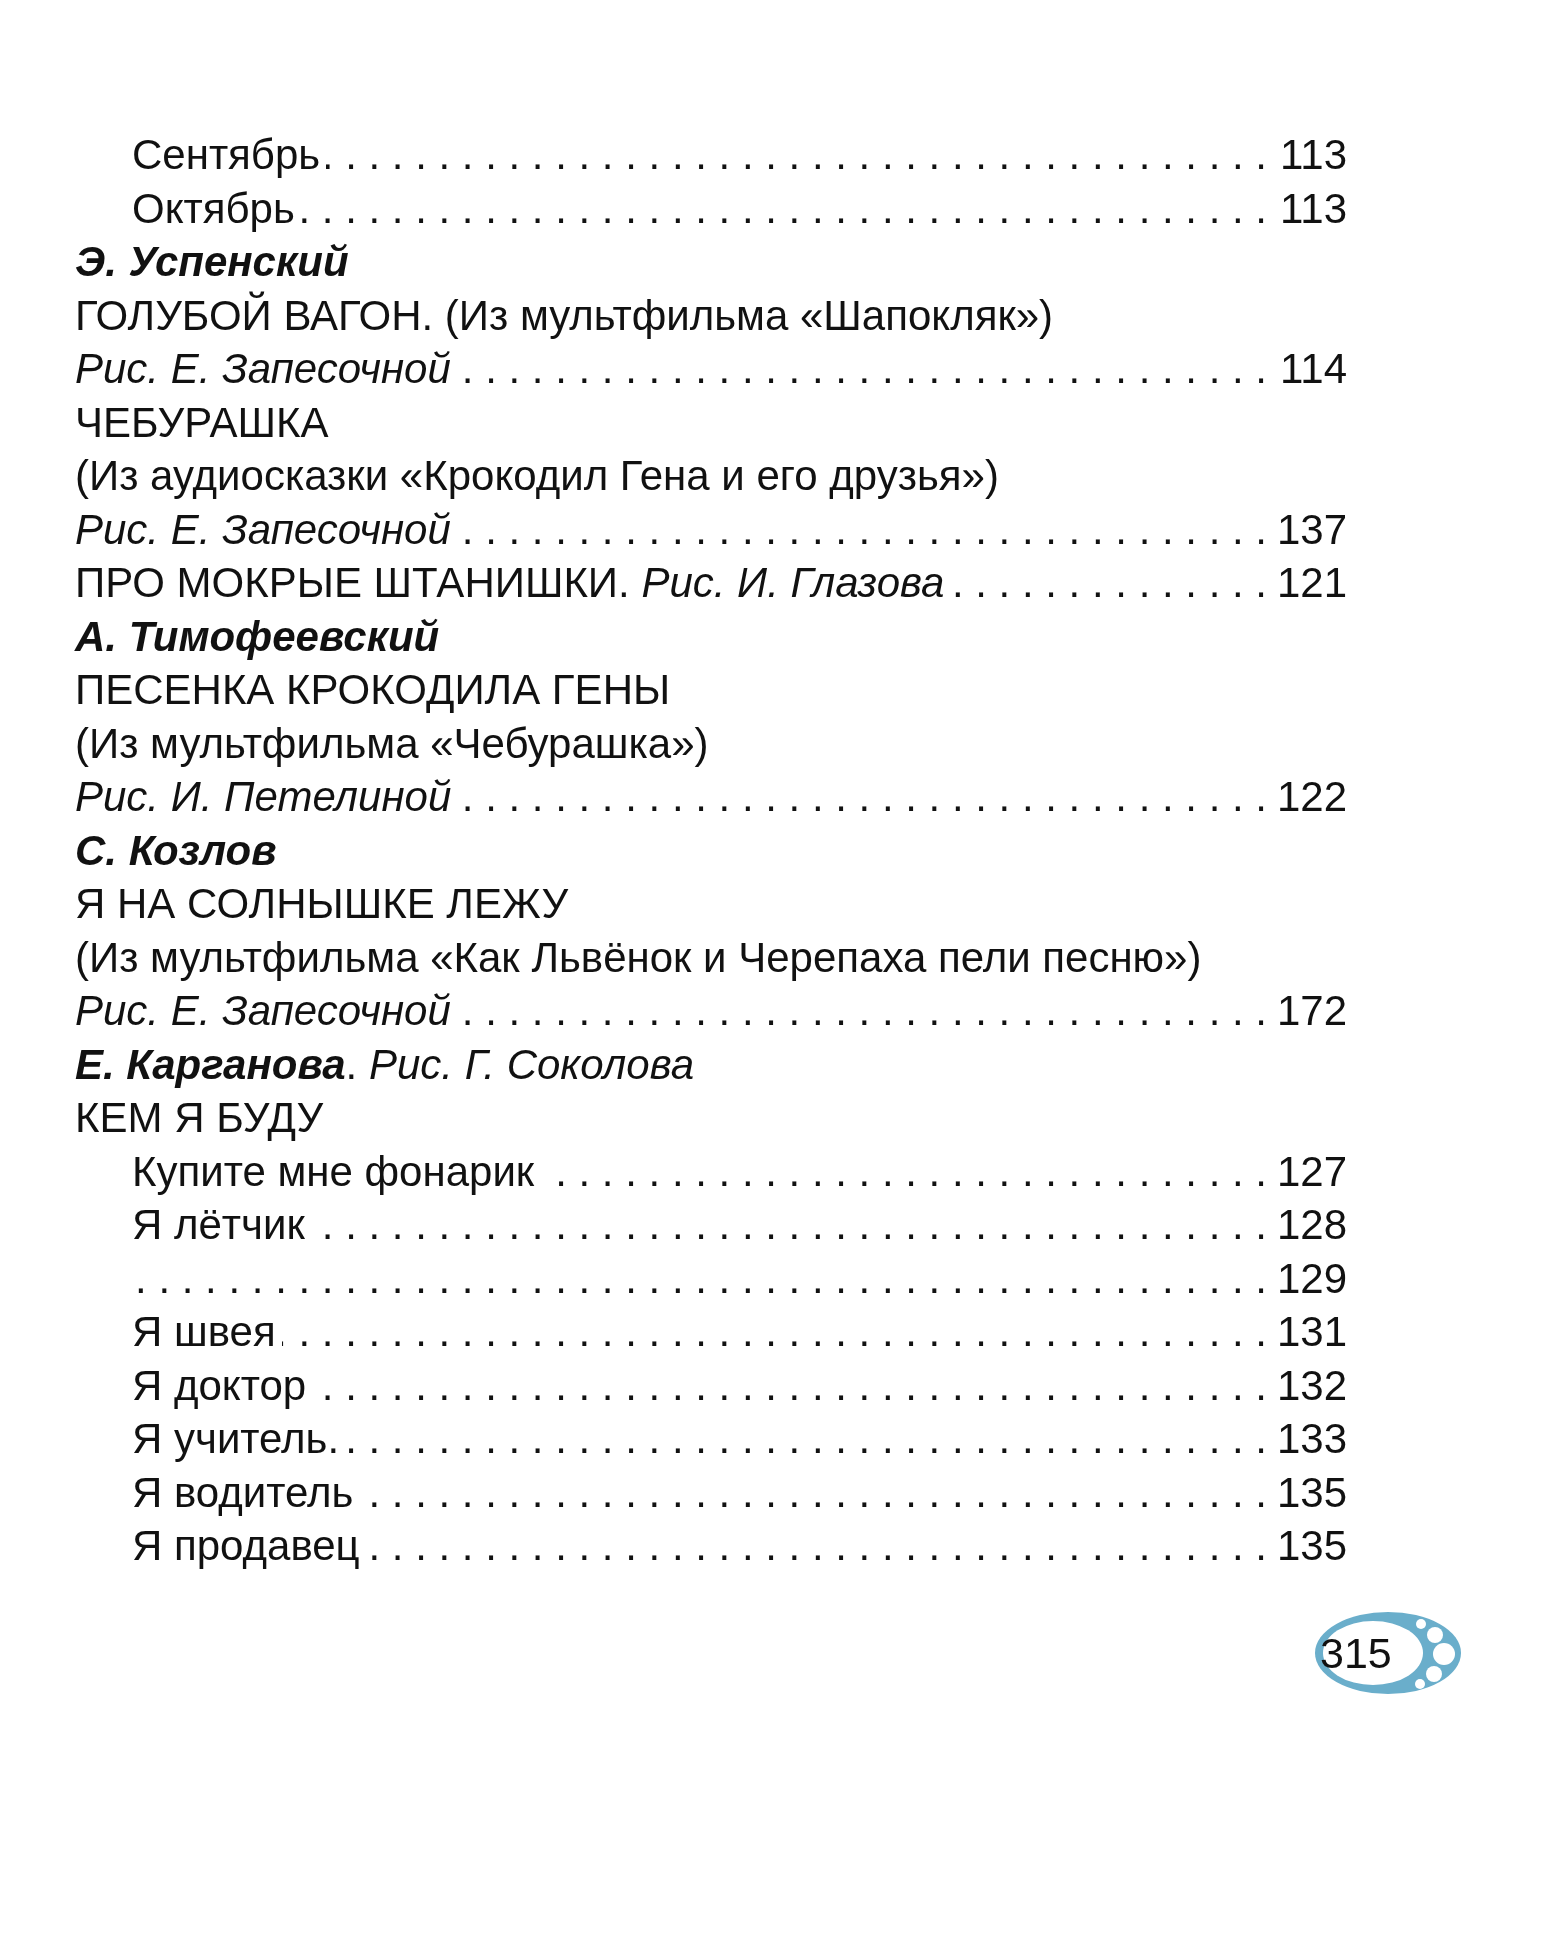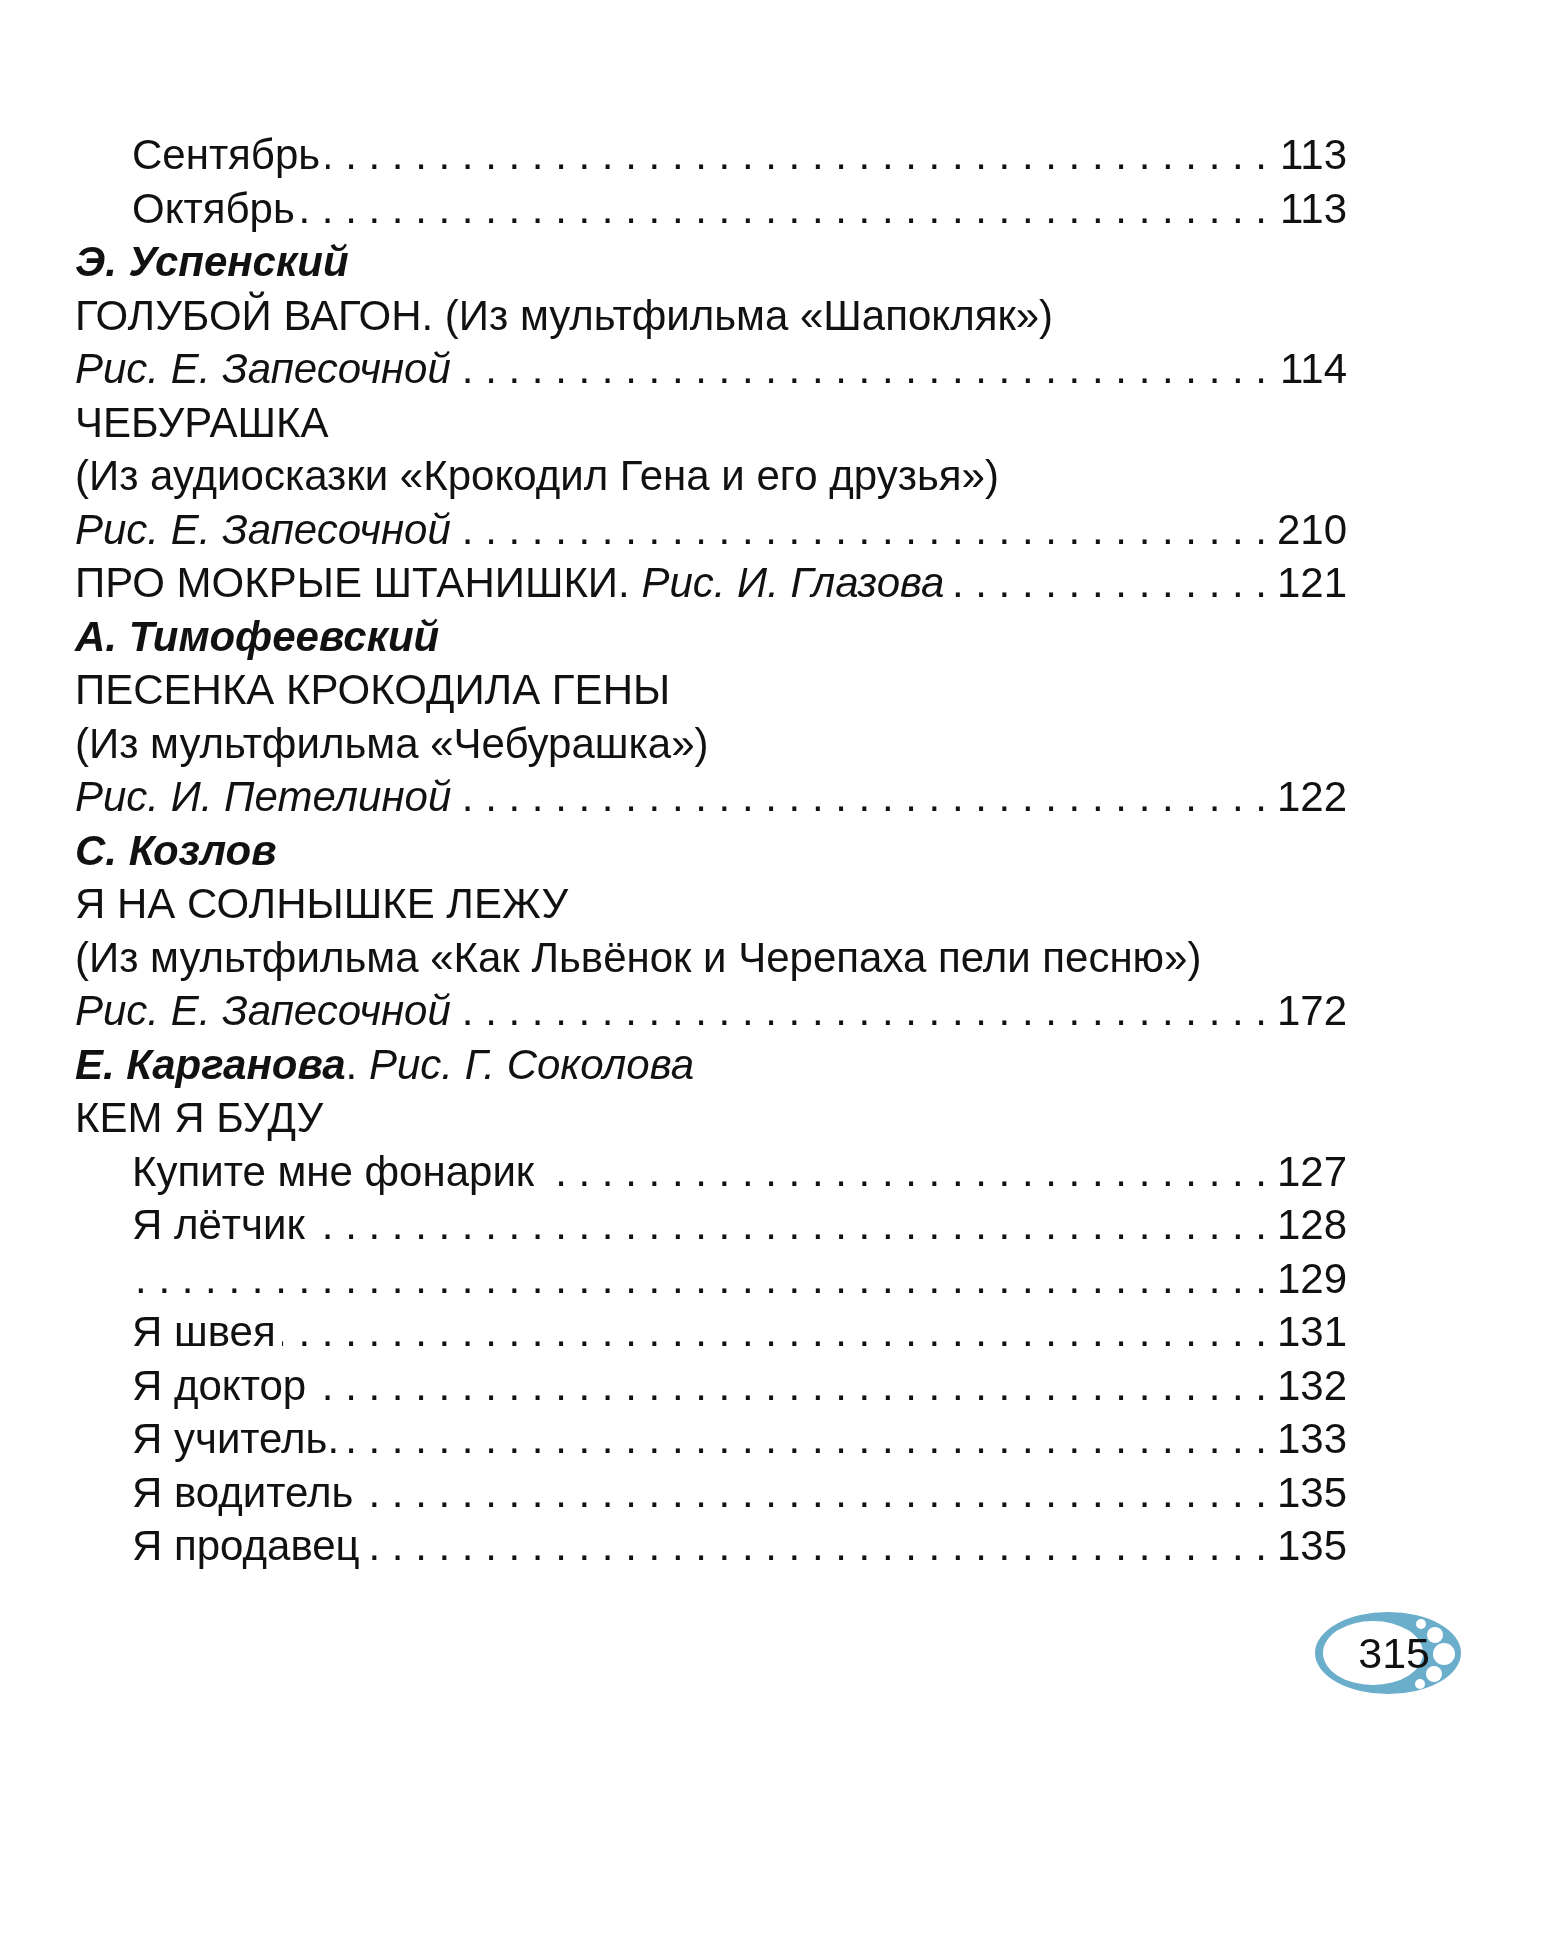--- a/index.html
+++ b/index.html
@@ -11,21 +11,21 @@
   .line.indent { padding-left:57px; }
   .title { flex:0 0 auto; }
   .title .it { font-style:italic; }
   .dots { flex:1 1 auto; overflow:hidden; margin:0 6px 0 6px; letter-spacing:0; color:#111; }
   .dots::before { content:". . . . . . . . . . . . . . . . . . . . . . . . . . . . . . . . . . . . . . . . . . . . . . . . . . . . . . . . . . . . . . . . . . . . . . . . . . . . . . . . . ."; white-space:nowrap; }
   .dots { direction:rtl; text-align:left; }
   .page { flex:0 0 auto; text-align:right; min-width:74px; }
   .author { font-weight:bold;font-style:italic; }
   .badge { position:absolute; left:1313px; top:1610px; width:150px; height:86px; }
   .badge-num { position:absolute; left:1320px; top:1625px; width:110px; height:56px;
-               line-height:56px; text-align:right; font-size:43px; color:#111; }
+               line-height:56px; text-align:left; font-size:43px; color:#111; }
 </style>
 </head>
 <body>
 
 <div class="toc">
   <div class="line indent">
     <span class="title">Сентябрь</span>
     <span class="dots"></span>
     <span class="page">113</span>
   </div>
@@ -47,21 +47,21 @@
   </div>
   <div class="line">
     <span class="title">ЧЕБУРАШКА</span>
   </div>
   <div class="line">
     <span class="title">(Из аудиосказки «Крокодил Гена и его друзья»)</span>
   </div>
   <div class="line">
     <span class="title"><span class="it">Рис. Е. Запесочной</span></span>
     <span class="dots"></span>
-    <span class="page">210</span>
+    <span class="page">137</span>
   </div>
   <div class="line">
     <span class="title">
       <span>ПРО МОКРЫЕ ШТАНИШКИ.</span>
       <span class="it">Рис. И. Глазова</span>
     </span>
     <span class="dots"></span>
     <span class="page">121</span>
   </div>
   <div class="line">

